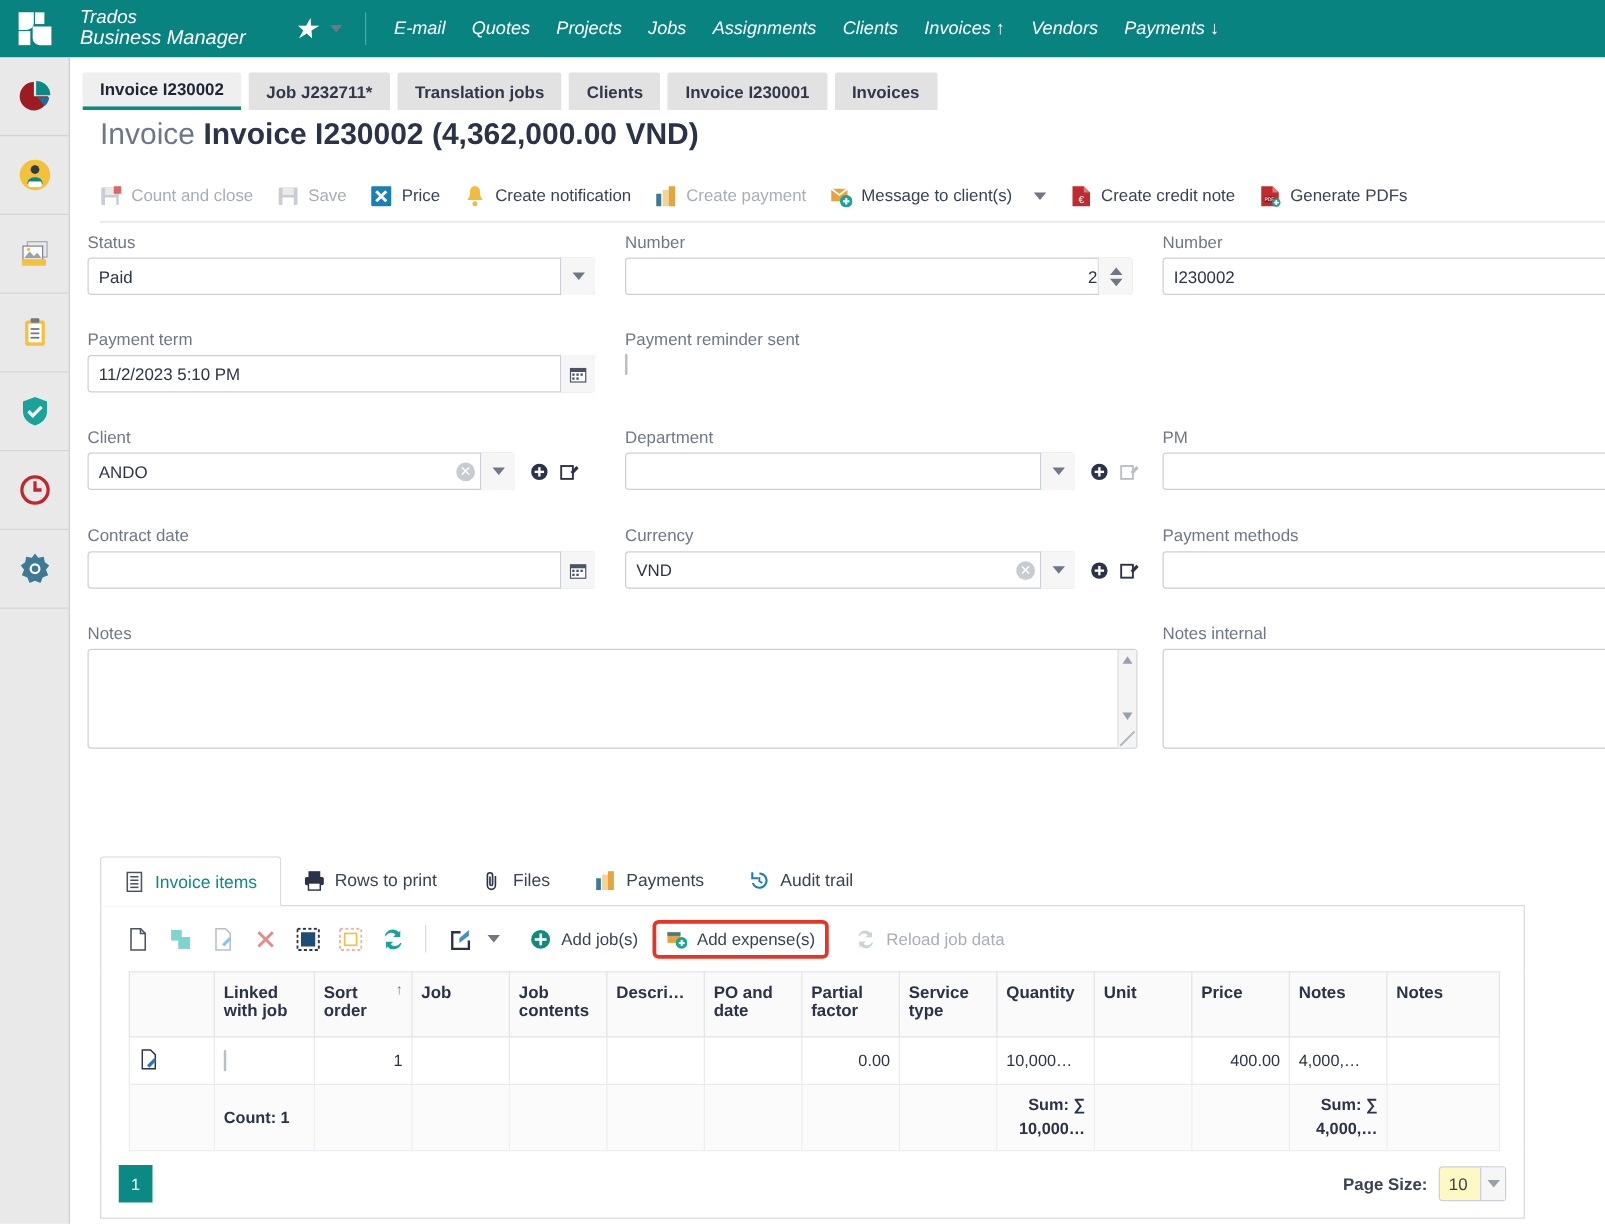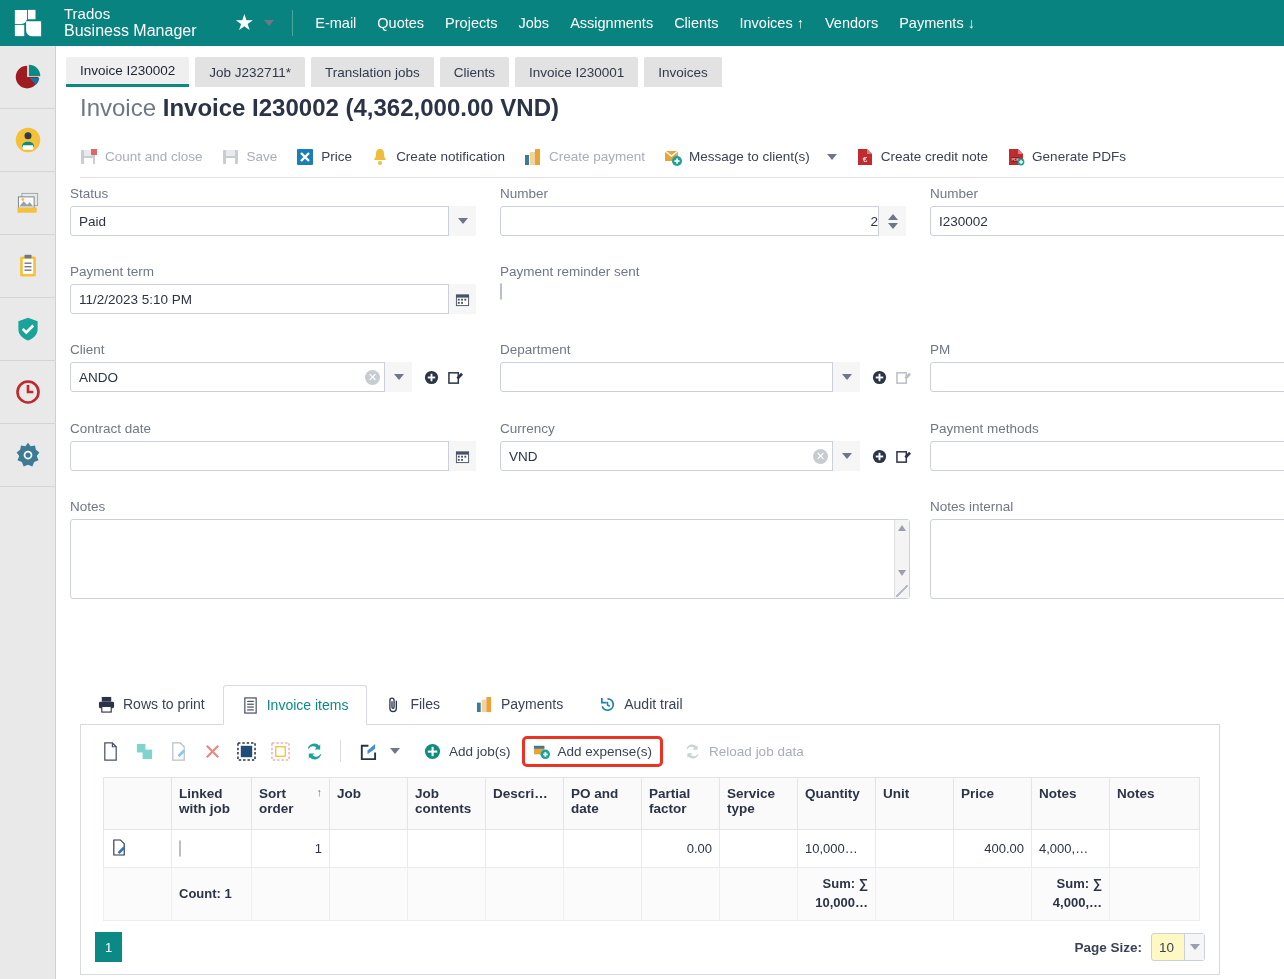--- a/index.html
+++ b/index.html
@@ -12,20 +12,21 @@
     font-size: 13px;
     color: #3a4255;
   }
 
   
   #topbar {
     position: absolute; left: 0; top: 0; width: 1284px; height: 46px;
     background: #08837f;
     display: flex; align-items: center;
     color: #ffffff;
+    font-style: italic;
   }
   #logo-box { width: 56px; height: 46px; display:flex; align-items:center; justify-content:center; }
   .logo-svg { width: 30px; height: 30px; }
   #brand { margin-left: 8px; line-height: 1.08; font-size: 16px; color:#ffffff; }
   #brand .b1 { display:block; font-size: 15px; }
   #brand .b2 { display:block; font-size: 16px; }
   #star-group { display:flex; align-items:center; margin-left: 38px; gap: 10px;}
   .star { font-size: 22px; color:#ffffff; line-height: 1;}
   .caret-sm { width:0;height:0;border-left:6px solid transparent;border-right:6px solid transparent;border-top:7px solid #7fc0bd;}
   #divider-v { width:1px; height:26px; background:#4aa5a1; margin-left: 18px; }
@@ -40,21 +41,21 @@
   .side-item {
     height: 63px; width: 56px; display: flex; align-items: center; justify-content: center;
     border-bottom: 1px solid #d5d5d5; cursor: pointer;
   }
   .side-item svg { width: 28px; height: 28px; }
 
   
   #content { position:absolute; left:56px; top:46px; width:1228px; height:933px; background:#ffffff; }
 
   
-  #tabstrip { position:absolute; left:10px; top:10px; height:32px; display:flex; align-items:center; gap:6px; }
+  #tabstrip { position:absolute; left:10px; top:10px; height:32px; display:flex; align-items:flex-end; gap:6px;font-weight:bold; }
   .doctab {
     height: 30px; background:#e2e2e2; color:#30384a; padding: 0 14px;
     display:flex; align-items:center; font-size:13.5px; white-space:nowrap;
     border-radius:2px 2px 0 0; cursor:pointer;
   }
   .doctab.active { background:#efefef; border-bottom:3px solid #0b8a85; color:#1d2433; }
 
   
   #pagetitle { position:absolute; left:24px; top:48px; font-size:24px; color:#6f7787; white-space:nowrap; }
   #pagetitle b { color:#2b3348; font-weight:bold; }
@@ -488,37 +489,37 @@
 
     <div class="fcol" style="left:874px; top:313px; width:400px;">
       <label class="flabel">Notes internal</label>
       <div class="tarea" style="height:80px;"></div>
     </div>
 
   </div>
 
   <div id="bottompanel">
     <div id="itemtabs">
-        <div class="itab">
-          <span class="ic"><svg viewBox="0 0 18 18">
-              <rect x="4" y="1" width="10" height="5" fill="#2b3348"></rect>
-              <rect x="1" y="6" width="16" height="7" rx="1.5" fill="#2b3348"></rect>
-              <rect x="4" y="11" width="10" height="6" fill="#fff" stroke="#2b3348" stroke-width="1.2"></rect>
-            </svg></span>
-          <span>Rows to print</span>
-        </div>
         <div class="itab active">
           <span class="ic"><svg viewBox="0 0 18 18">
               <rect x="3" y="1" width="12" height="16" fill="#fff" stroke="#4a5265" stroke-width="1.3"></rect>
               <rect x="5.5" y="4" width="7" height="1.3" fill="#4a5265"></rect>
               <rect x="5.5" y="7" width="7" height="1.3" fill="#4a5265"></rect>
               <rect x="5.5" y="10" width="7" height="1.3" fill="#4a5265"></rect>
               <rect x="5.5" y="13" width="7" height="1.3" fill="#4a5265"></rect>
             </svg></span>
           <span>Invoice items</span>
+        </div>
+        <div class="itab">
+          <span class="ic"><svg viewBox="0 0 18 18">
+              <rect x="4" y="1" width="10" height="5" fill="#2b3348"></rect>
+              <rect x="1" y="6" width="16" height="7" rx="1.5" fill="#2b3348"></rect>
+              <rect x="4" y="11" width="10" height="6" fill="#fff" stroke="#2b3348" stroke-width="1.2"></rect>
+            </svg></span>
+          <span>Rows to print</span>
         </div>
         <div class="itab">
           <span class="ic"><svg viewBox="0 0 18 18">
               <path d="M12 5v8a3.4 3.4 0 0 1-6.8 0V4.5a2.2 2.2 0 0 1 4.4 0V12a1.1 1.1 0 0 1-2.2 0V5.5" fill="none" stroke="#2b3348" stroke-width="1.4"></path>
             </svg></span>
           <span>Files</span>
         </div>
         <div class="itab">
           <span class="ic"><svg viewBox="0 0 18 18">
               <rect x="1" y="7" width="4" height="10" fill="#3d7a96"></rect>

